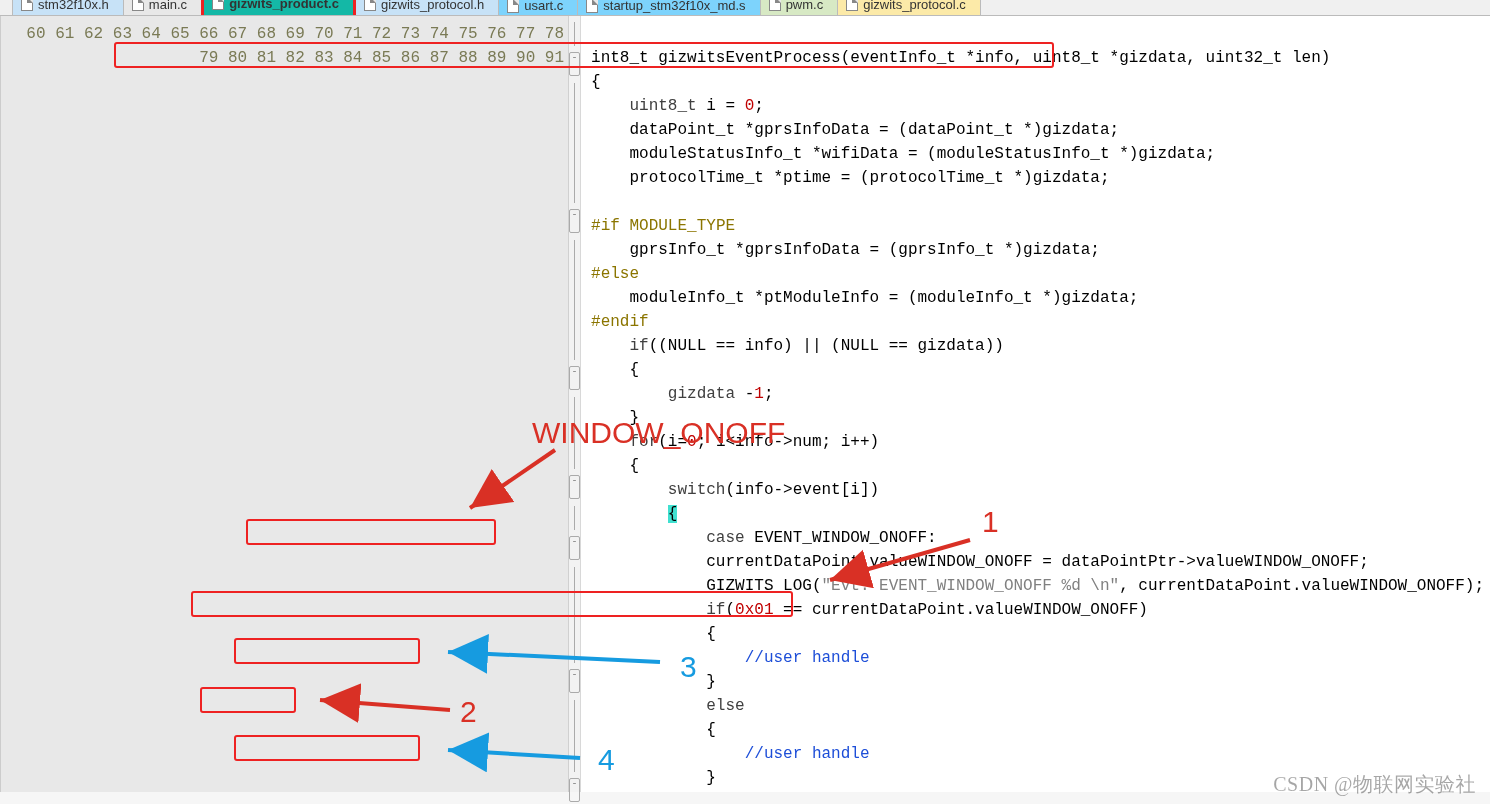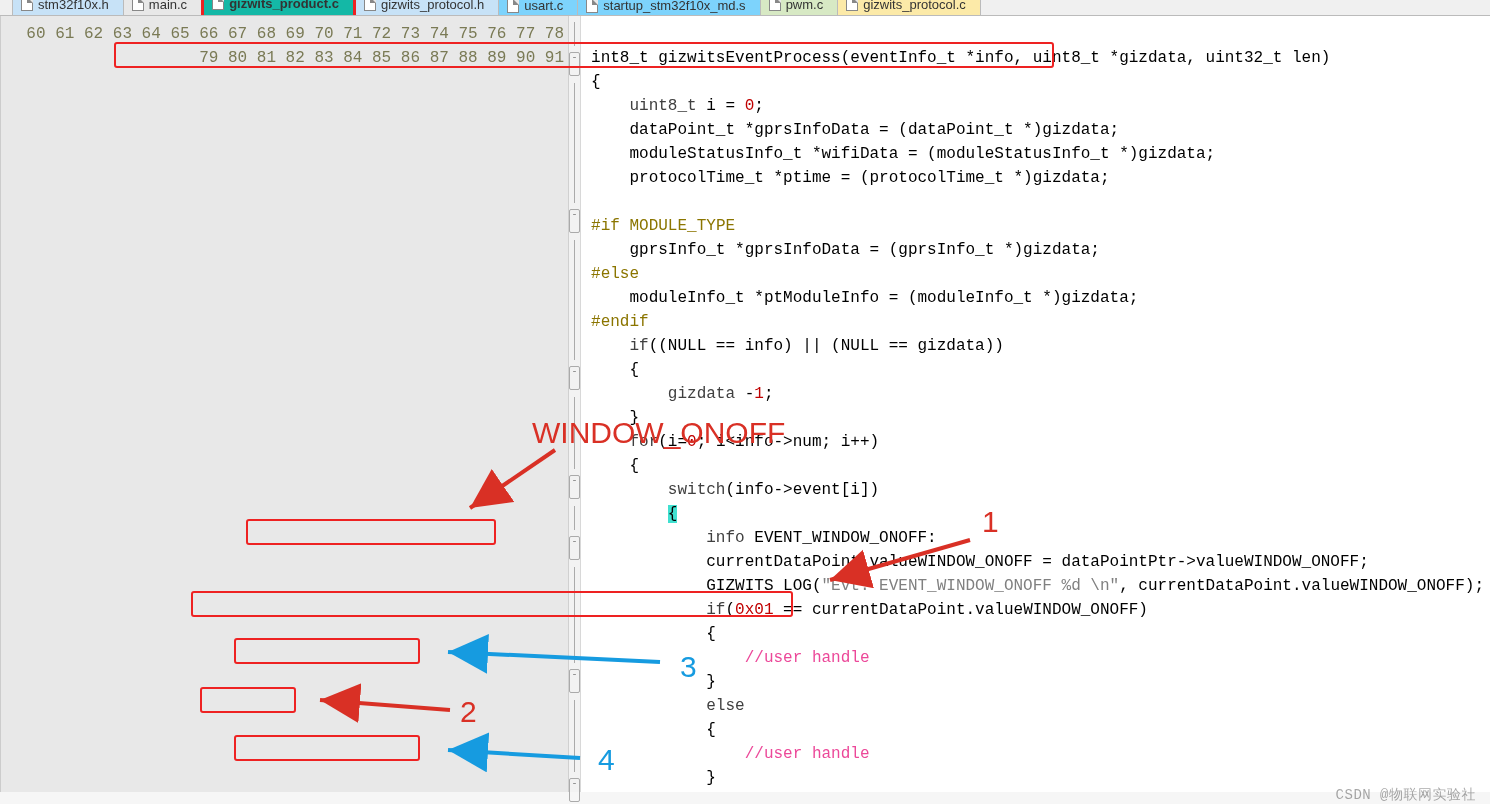--- a/index.html
+++ b/index.html
@@ -96,41 +96,41 @@
       white-space: pre;
       font-size:16px;
       color:#000;
       position:relative;
       flex:1;
     }
     .kw   { color:#404040; }
     .num  { color:#c00000; }
     .str  { color:#808080; }
     .pre  { color:#8b7500; }
-    .cmt  { color:#ec4899; }
+    .cmt  { color:#1d4ed8; }
     .braceHL { background:#40e0d0;color:#000; }
 
     
     .ann {
       position:absolute; z-index:10; pointer-events:none;
     }
     .redbox {
       border:2px solid #e22; border-radius:3px;
     }
     .label {
       font-family: "Microsoft YaHei", Arial, sans-serif;
       color:#d93025; font-size:30px;
     }
     .label.blue { color:#169be0; }
     svg.ann { overflow:visible; }
 
     .watermark{
-      position:absolute;right:14px;bottom:0;
-      font-family: Liberation Mono, monospace;
-      font-size:14px;color:rgba(0,0,0,.35);
+      position:absolute;right:14px;bottom:6px;
+      font-family: Liberation Serif, serif;
+      font-size:20px;color:rgba(0,0,0,.35);
       letter-spacing:.5px;
     }
   </style>
 </head>
 <body>
 
 <div class="tab-bar">
   <div class="tab tab-blue">
       <span class="file-icon"></span>
       <span>stm32f10x.h</span>
@@ -243,21 +243,21 @@
 <span>    moduleInfo_t *ptModuleInfo = (moduleInfo_t *)gizdata;</span>
 <span><span class="pre">#endif</span></span>
 <span><span>    </span><span class="kw">if</span><span>((NULL == info) || (NULL == gizdata))</span></span>
 <span>    {</span>
 <span><span>        </span><span class="kw">gizdata</span><span> -</span><span class="num">1</span><span>;</span></span>
 <span>    }</span>
 <span><span>    </span><span class="kw">for</span><span>(i=</span><span class="num">0</span><span>; i&lt;info-&gt;num; i++)</span></span>
 <span>    {</span>
 <span><span>        </span><span class="kw">switch</span><span>(info-&gt;event[i])</span></span>
 <span><span>        </span><span class="braceHL">{</span></span>
-<span><span>            </span><span class="kw">info</span><span> EVENT_WINDOW_ONOFF:</span></span>
+<span><span>            </span><span class="kw">case</span><span> EVENT_WINDOW_ONOFF:</span></span>
 <span>            currentDataPoint.valueWINDOW_ONOFF = dataPointPtr-&gt;valueWINDOW_ONOFF;</span>
 <span><span>            GIZWITS_LOG(</span><span class="str">"Evt: EVENT_WINDOW_ONOFF %d \n"</span><span>, currentDataPoint.valueWINDOW_ONOFF);</span></span>
 <span><span>            </span><span class="kw">if</span><span>(</span><span class="num">0x01</span><span> == currentDataPoint.valueWINDOW_ONOFF)</span></span>
 <span>            {</span>
 <span><span>                </span><span class="cmt">//user handle</span></span>
 <span>            }</span>
 <span><span>            </span><span class="kw">else</span></span>
 <span>            {</span>
 <span><span>                </span><span class="cmt">//user handle</span></span>
 <span>            }</span>

